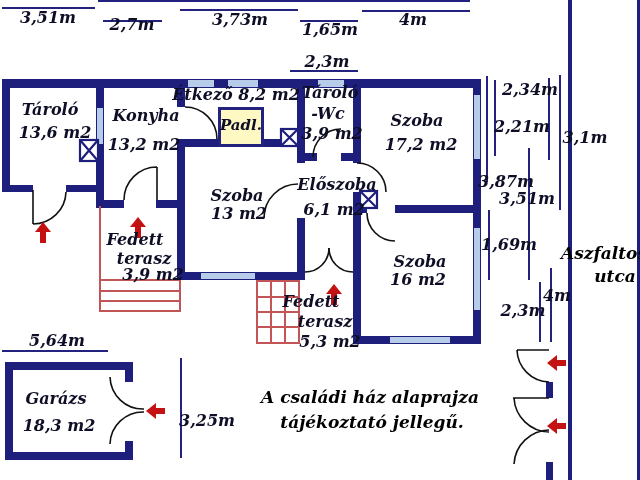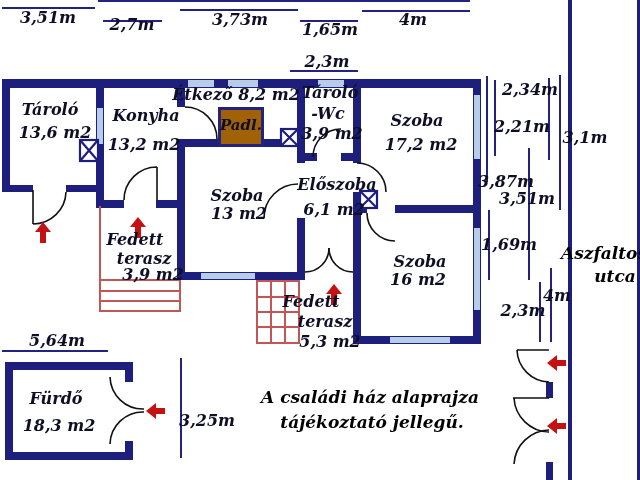--- a/index.html
+++ b/index.html
@@ -7,21 +7,21 @@
         font-family:"DejaVu Serif",serif}
   .w{position:absolute;background:#1e1e7d}
   .n{position:absolute;background:#b7cce9}
   .d{position:absolute;background:#23237f}
   .r{position:absolute;background:#c25555}
   .t{position:absolute;transform:translateX(-50%);white-space:nowrap;
      font-style:italic;font-weight:bold;font-size:16px;color:#0e0e26;line-height:1}
   .sm{font-size:15px}
   .bk{color:#000;font-size:17px}
   #padlbox{position:absolute;left:218px;top:107px;width:40px;height:34px;
-     border:3px solid #23237f;background:#a16207}
+     border:3px solid #23237f;background:#fef9c3}
   #padlbox .t{position:absolute;left:50%;top:8px}
   svg.ovl{position:absolute;left:0;top:0}
 </style>
 </head>
 <body>
 
 <div id="plan">
 
   <i class="w" style="left:2px;top:79px;width:479px;height:9px"></i>
   <i class="w" style="left:2px;top:79px;width:8px;height:113px"></i>
@@ -174,19 +174,19 @@
   <span class="t" style="left:337px;top:177px">Előszoba</span>
   <span class="t" style="left:334px;top:202px">6,1 m2</span>
   <span class="t" style="left:420px;top:254px">Szoba</span>
   <span class="t" style="left:418px;top:272px">16 m2</span>
   <span class="t" style="left:135px;top:232px">Fedett</span>
   <span class="t" style="left:144px;top:251px">terasz</span>
   <span class="t" style="left:153px;top:267px">3,9 m2</span>
   <span class="t" style="left:311px;top:294px">Fedett</span>
   <span class="t" style="left:325px;top:314px">terasz</span>
   <span class="t" style="left:330px;top:334px">5,3 m2</span>
-  <span class="t" style="left:56px;top:391px">Fürdő</span>
+  <span class="t" style="left:56px;top:391px">Garázs</span>
   <span class="t" style="left:59px;top:418px">18,3 m2</span>
 
   <span class="t bk" style="left:372px;top:414px">tájékoztató jellegű.</span>
   <span class="t bk" style="left:370px;top:389px">A családi ház alaprajza</span>
 
 </div>
 
 </body></html>

